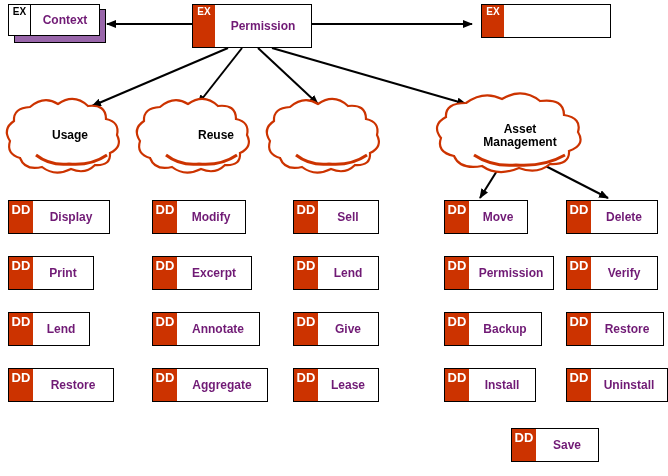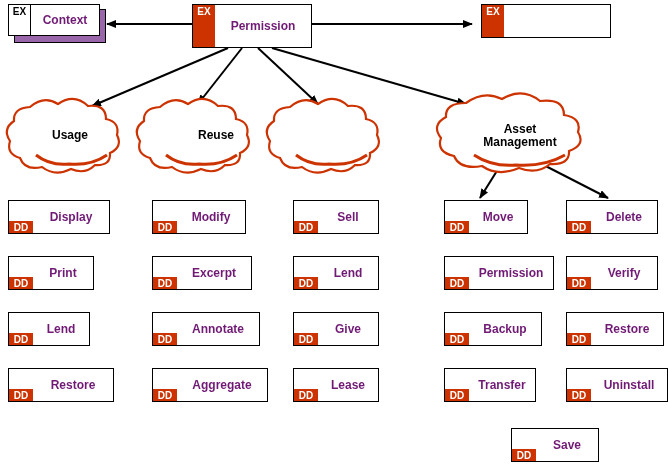--- a/index.html
+++ b/index.html
@@ -59,22 +59,21 @@
     padding: 0 4px;
     white-space: pre-line;
     line-height: 1.05;
   }
   
   .dd {
     height: 34px;
   }
   .dd .tag {
     width: 24px;
-    font-size: 10px;
-    margin-top: 20px;
+    font-size: 13px;
   }
   
   .ex .tag {
     width: 22px;
   }
   
   .ctx-shadow {
     position: absolute;
     background: #9966aa;
     border: 1px solid #000000;
@@ -240,21 +239,21 @@
   <div class="node dd" style="left:444px; top:256px; width:110px;">
     <div class="tag">DD</div>
     <div class="label">Permission</div>
   </div>
   <div class="node dd" style="left:444px; top:312px; width:98px;">
     <div class="tag">DD</div>
     <div class="label">Backup</div>
   </div>
   <div class="node dd" style="left:444px; top:368px; width:92px;">
     <div class="tag">DD</div>
-    <div class="label">Transfer</div>
+    <div class="label">Install</div>
   </div>
 
   <div class="node dd" style="left:566px; top:200px; width:92px;">
     <div class="tag">DD</div>
     <div class="label">Delete</div>
   </div>
   <div class="node dd" style="left:566px; top:256px; width:92px;">
     <div class="tag">DD</div>
     <div class="label">Verify</div>
   </div>

